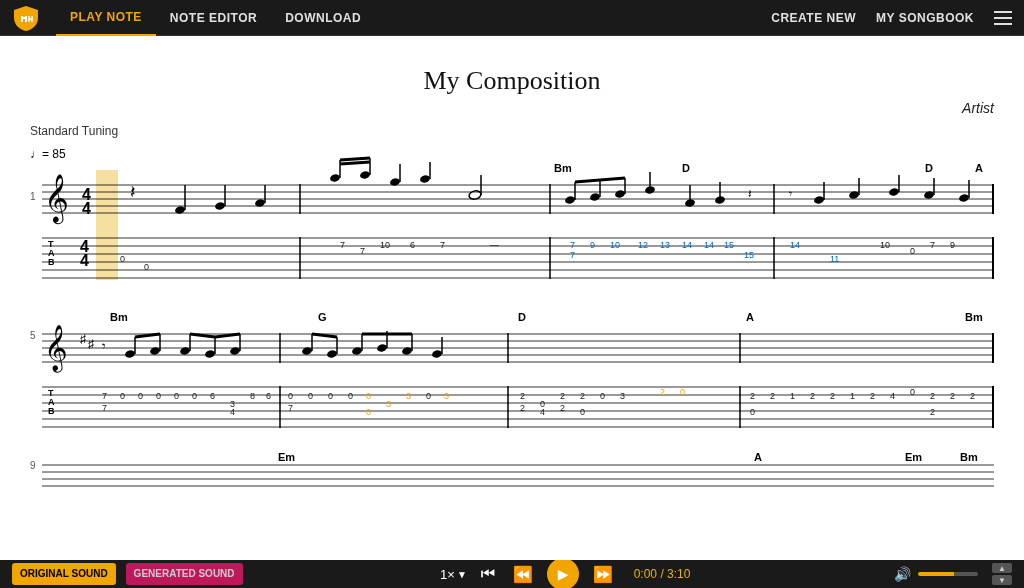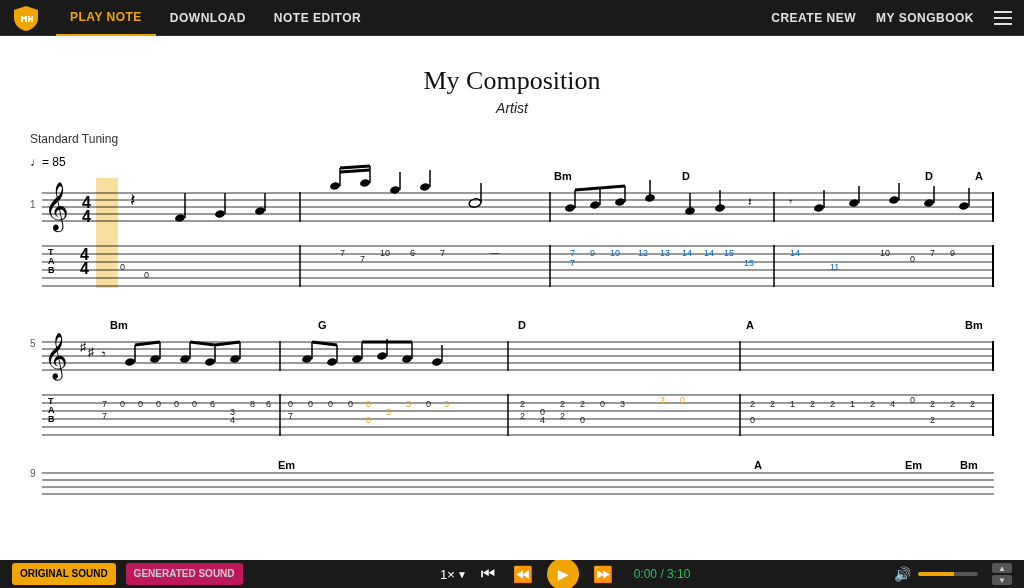--- a/index.html
+++ b/index.html
@@ -96,24 +96,24 @@
       text-align: center;
       font-size: 26px;
       font-weight: 400;
       color: #111;
       margin-bottom: 4px;
       font-family: 'Times New Roman', serif;
       margin-top: 20px;
     }
 
     .artist-line {
-      text-align: center;
+      text-align: right;
       font-size: 14px;
       color: #222;
-      margin-bottom: 16px;
+      margin-bottom: 8px;
       font-style: italic;
     }
 
     .tuning-line {
       font-size: 12px;
       color: #333;
       margin-bottom: 2px;
     }
 
     
@@ -175,21 +175,21 @@
       height: 32px;
       display: flex;
       align-items: center;
       justify-content: center;
       cursor: pointer;
       color: #fff;
       font-size: 14px;
     }
 
     .time-display {
-      color: #22c55e;
+      color: #eab308;
       font-size: 12px;
       min-width: 70px;
       text-align: center;
     }
 
     .volume-wrap {
       display: flex;
       align-items: center;
       gap: 6px;
     }
@@ -234,22 +234,22 @@
 
 <nav id="topnav">
   <div id="logo-wrap">
     <svg class="logo-shield" viewBox="0 0 28 28">
       <path d="M14 2 L26 6 L26 14 C26 21 20 26 14 27 C8 26 2 21 2 14 L2 6 Z" fill="#f0a500"></path>
       <path d="M10 12 L10 18 M10 14 L14 14 M14 12 L14 18" stroke="#fff" stroke-width="2" fill="none"></path>
       <path d="M17 12 L17 18 M20 12 L20 18 M17 15 L20 15" stroke="#fff" stroke-width="1.5" fill="none"></path>
     </svg>
   </div>
   <div class="nav-item active">PLAY NOTE</div>
+  <div class="nav-item">NOTE EDITOR</div>
   <div class="nav-item">DOWNLOAD</div>
-  <div class="nav-item">NOTE EDITOR</div>
   <div class="nav-spacer"></div>
   <div class="nav-right">
     <div class="nav-right-item">CREATE NEW</div>
     <div class="nav-right-item">MY SONGBOOK</div>
     <div class="hamburger">
       <span></span>
         <span></span>
         <span></span>
     </div>
   </div>

